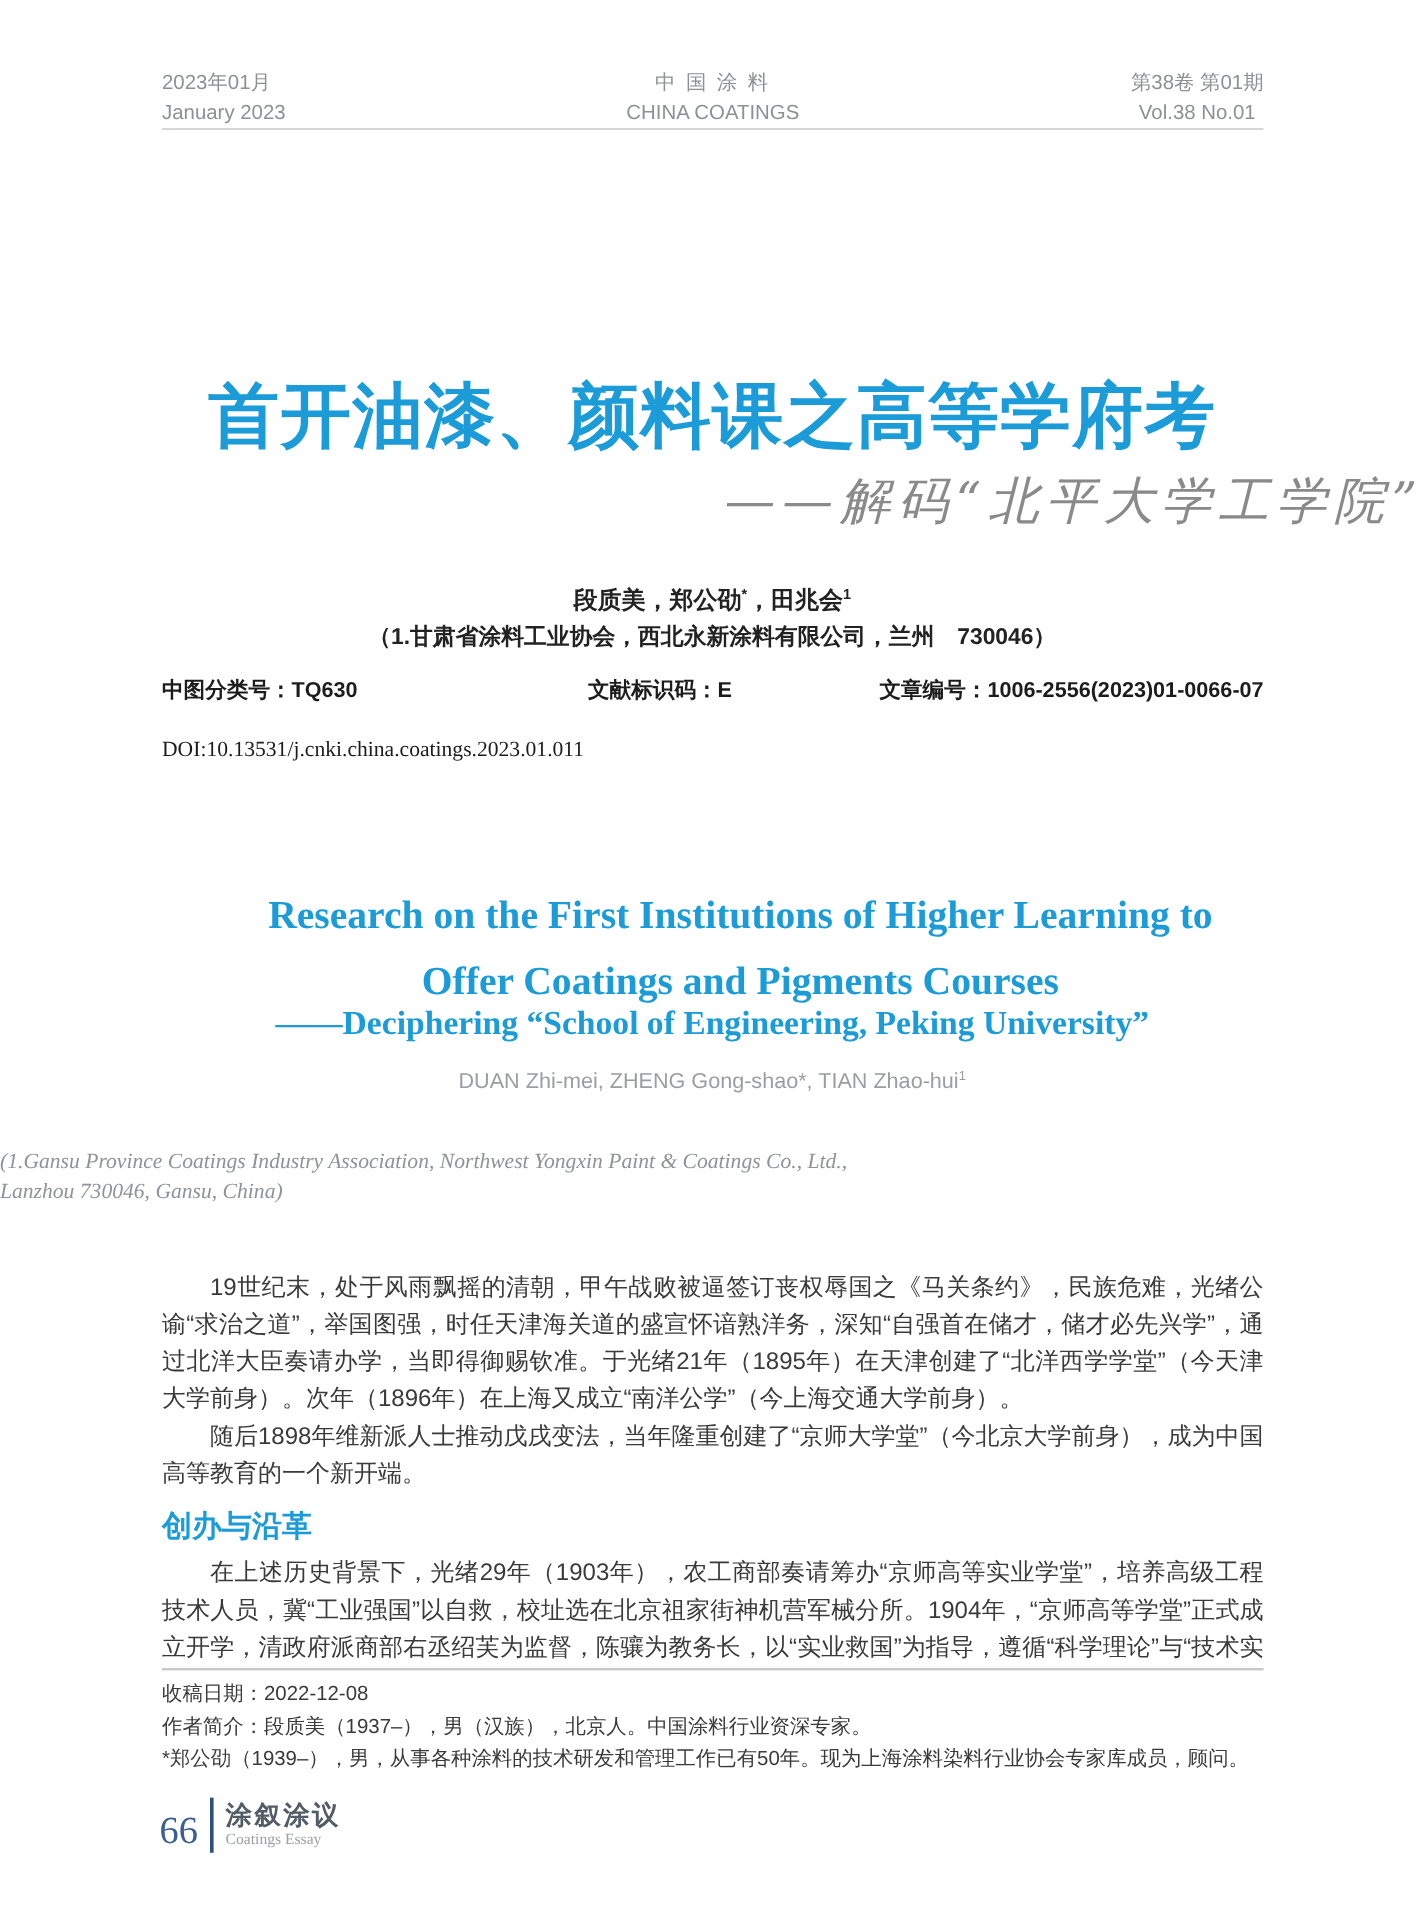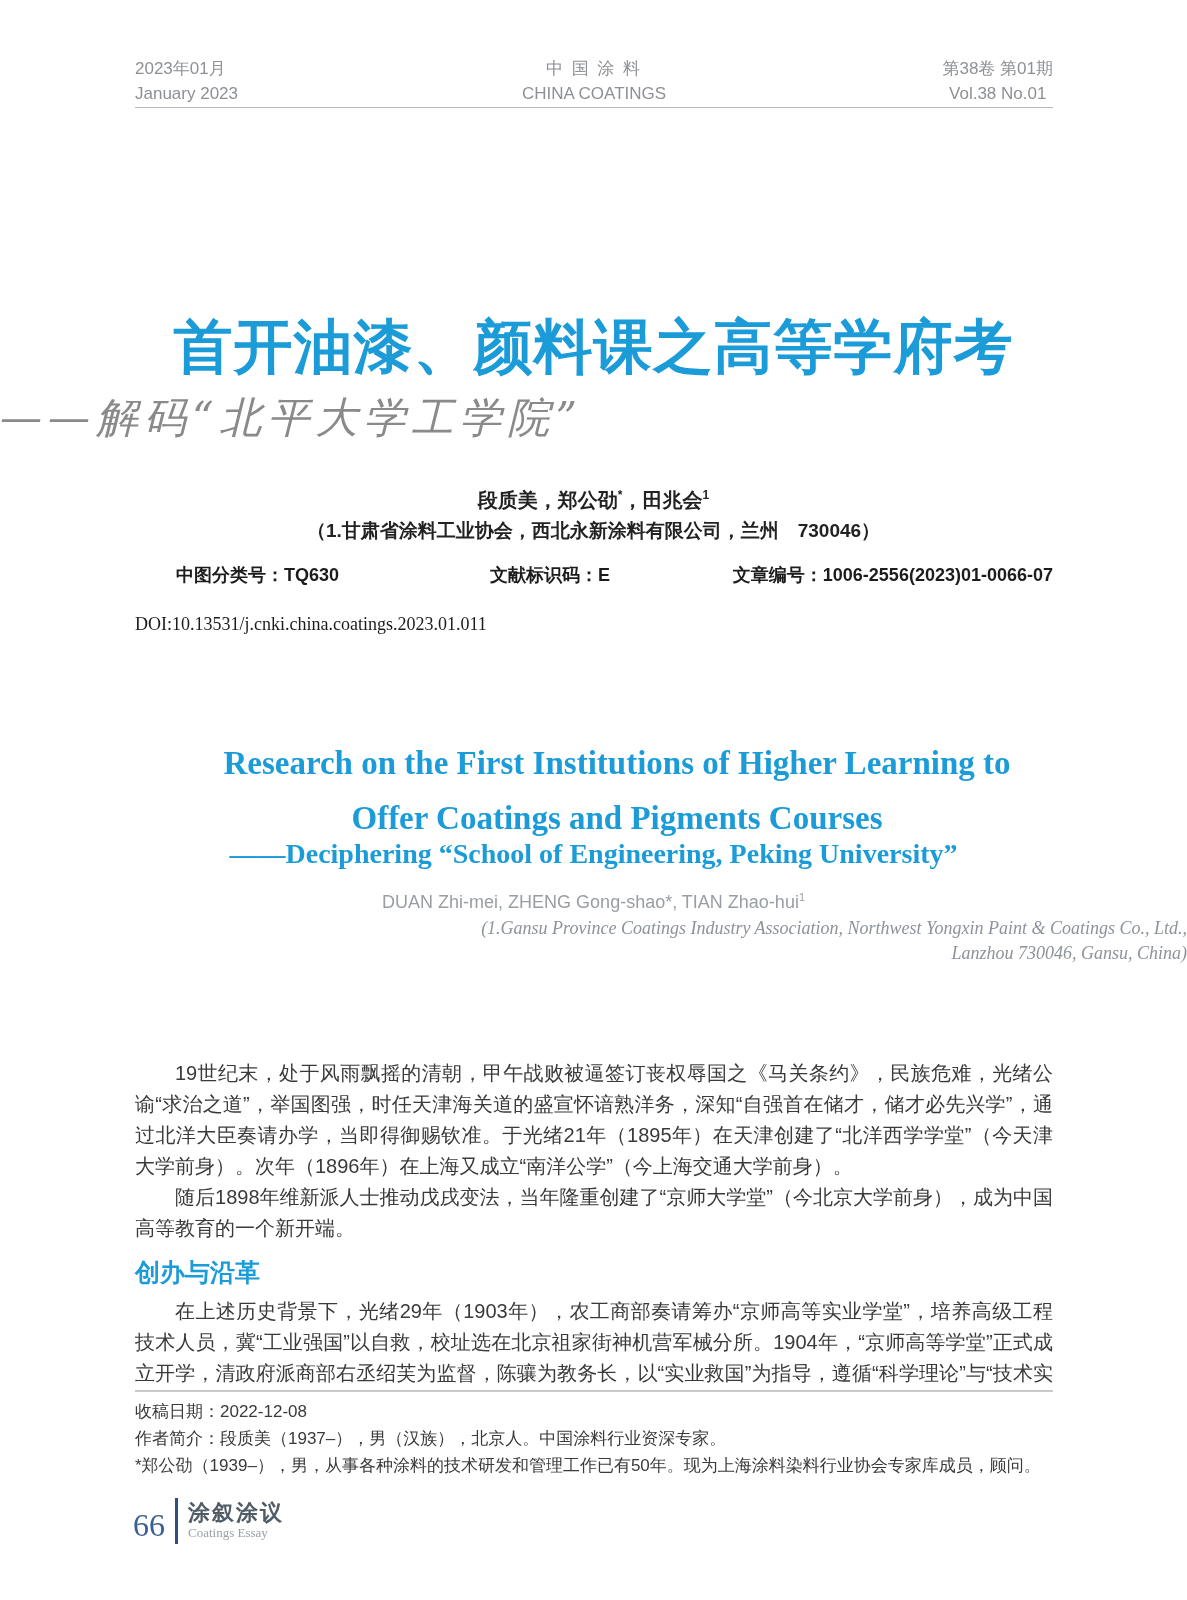--- a/index.html
+++ b/index.html
@@ -16,47 +16,47 @@
   .jheader .center{ position:absolute; left:0; top:0; width:100%; text-align:center; letter-spacing:2px;}
   .jheader .center .en { letter-spacing:0; }
   .jheader .right { position:absolute; right:0; top:0; text-align:center; }
   .jheader-rule { position:absolute; top:107px; left:135px; width:918px;
     border-top:1px solid #b9bcbe; }
   
   .title-zh { position:absolute; top:308px; left:0; width:100%;
     text-align:center; font-size:59px; font-weight:900; color:#1b9cd8;
     letter-spacing:1px; }
   .title-script { position:absolute; top:390px; left:0; width:100%;
-    text-align:left; font-size:42px; color:#8a8a8a;
+    text-align:right; font-size:42px; color:#8a8a8a;
     font-family:"DejaVu Serif", serif; font-style:italic; letter-spacing:6px; }
   
   .authors-zh { position:absolute; top:487px; left:0; width:100%;
     text-align:center; font-size:20px; font-weight:600; color:#222; }
   .affil-zh { position:absolute; top:518px; left:0; width:100%;
     text-align:center; font-size:19px; font-weight:600; color:#222; }
   .sup { vertical-align:super; font-size:60%; }
   
   .meta { position:absolute; top:563px; left:135px; width:918px; height:24px;
     font-size:18px; font-weight:700; color:#1c1c1c; }
-  .meta .m1 { position:absolute; left:0;margin-left:41px; }
+  .meta .m1 { position:absolute; left:0; }
   .meta .m2 { position:absolute; left:355px; }
   .meta .m3 { position:absolute; right:0; }
   .doi { position:absolute; top:594px; left:135px; font-size:18px;
     color:#1c1c1c; font-family:"Liberation Serif", serif;margin-top:20px; }
   
   .etitle { position:absolute; top:736px; left:0; width:100%;
     text-align:center; color:#1b9cd8; font-weight:700;
     font-family:"Liberation Serif", serif; font-size:33px; line-height:55px;padding-left:47px; }
   .esub { position:absolute; top:838px; left:0; width:100%;
     text-align:center; color:#1b9cd8; font-weight:700;
     font-family:"Liberation Serif", serif; font-size:28px; }
   .eauthors { position:absolute; top:891px; left:0; width:100%;
     text-align:center; color:#989ea3; font-size:18px; }
-  .eaffil { position:absolute; top:916px; left:0; width:100%;
-    text-align:right; color:#8d939a; font-size:18px; line-height:25px;
+  .eaffil { position:absolute; top:955px; left:0; width:100%;
+    text-align:left; color:#8d939a; font-size:18px; line-height:25px;
     font-family:"Liberation Serif", serif; font-style:italic; }
   
   .body-col { position:absolute; top:1058px; left:135px; width:918px;
     font-size:20px; line-height:31px; color:#3a3a3a; text-align:justify; }
   .body-col p { text-indent:2em; }
   .section-heading { color:#1b9cd8; font-weight:700; font-size:25px;
     margin-top:13px; margin-bottom:9px; text-indent:0; line-height:30px; }
   .p3-clip { max-height:93px; overflow:hidden; }
   
   .fn-rule { position:absolute; top:1390px; left:135px; width:918px;

